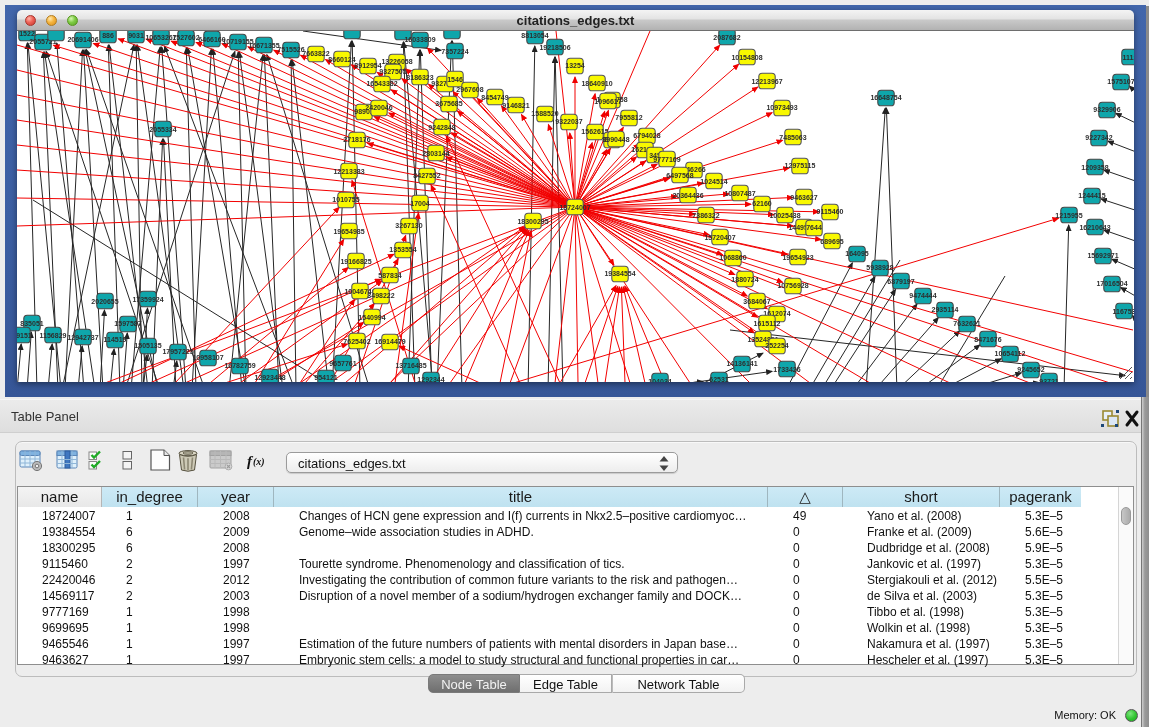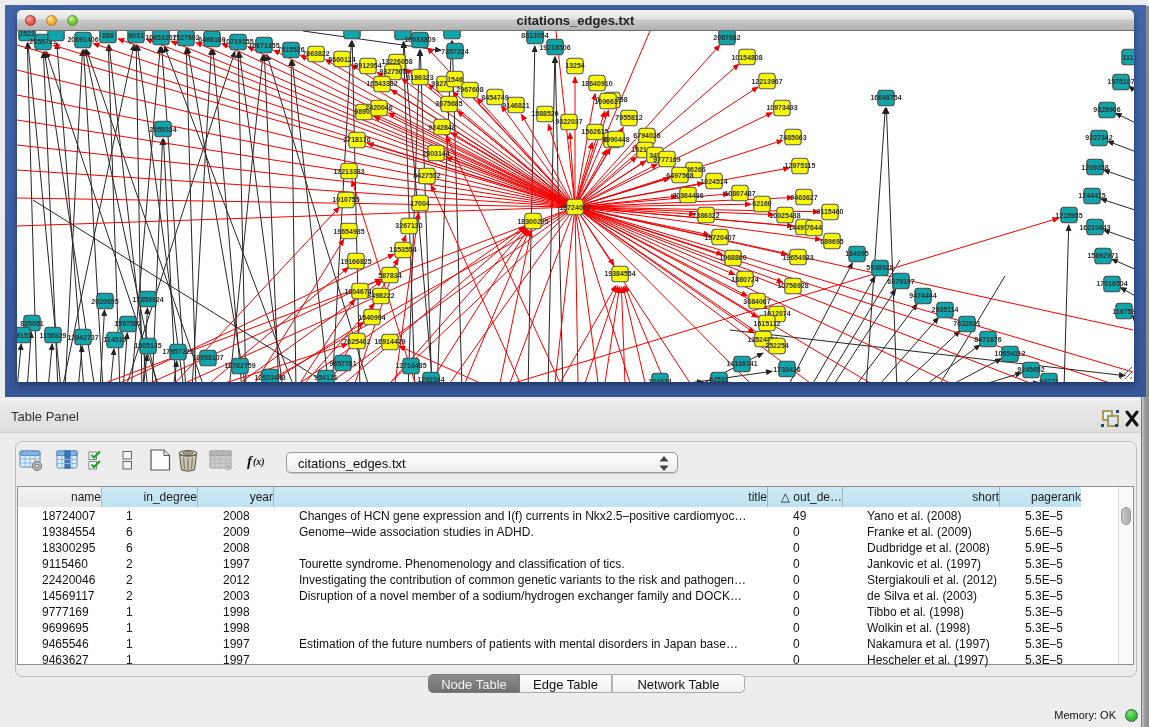--- a/index.html
+++ b/index.html
@@ -21,21 +21,21 @@
 
 #tph{left:0px;top:399px;width:1141px;height:34px;background:linear-gradient(180deg,#ebebeb,#dedede);border-top:1px solid #f6f6f6;border-bottom:1px solid #cfcfcf}
 #tph .t{position:absolute;left:11px;top:9px;font-size:13px;color:#333}
 
 #panel{left:15px;top:441px;width:1122px;height:236px;background:#ededed;border:1px solid #bcbcbc;border-radius:7px;box-shadow:inset 0 1px 0 #f8f8f8}
 
 #combo{left:286px;top:452px;width:392px;height:21px;border:1px solid #9b9b9b;border-radius:5px;background:linear-gradient(180deg,#ffffff,#ededed);box-shadow:0 1px 1px rgba(0,0,0,0.15)}
 #combo .txt{position:absolute;left:11px;top:3px;font-size:13px;color:#111}
 
 #tbl{left:17px;top:486px;width:1117px;height:179px;background:#fff;border:1px solid #8e8e8e}
-.hcell{position:absolute;top:487px;height:20px;font-size:12px;color:#1a1a1a;text-align:right;line-height:20px;border-right:1px solid #9fb6bf;overflow:hidden}
+.hcell{position:absolute;top:487px;height:20px;font-size:15px;color:#1a1a1a;text-align:center;line-height:20px;border-right:1px solid #9fb6bf;overflow:hidden}
 .hblue{background:linear-gradient(180deg,#cdeaf6,#bfe2f0)}
 .hgray{background:linear-gradient(180deg,#f4f4f4,#e8e8e8);border-right:1px solid #b5b5b5}
 .trow{position:absolute;left:18px;width:1100px;height:16px;font-size:12px;color:#111}
 .trow span{position:absolute;top:1px;white-space:nowrap}
 
 #sbar{left:1118px;top:487px;width:15px;height:177px;background:#fafafa;border-left:1px solid #d5d5d5}
 #sthumb{left:1120.5px;top:507px;width:10px;height:18px;border-radius:5px;background:linear-gradient(90deg,#c7c7c7,#ababab);border:1px solid #999}
 
 .tab{top:674px;height:19px;font-size:13px;text-align:center;line-height:19px;border:1px solid #a9a9a9}
 #tab1{left:428px;width:92px;border-radius:5px 0 0 5px;background:linear-gradient(180deg,#8d8d8d,#6f6f6f);color:#f2f2f2;border-color:#7a7a7a}
@@ -678,21 +678,21 @@
       <span style="left:205px">1997</span>
       <span style="left:281px">Tourette syndrome. Phenomenology and classification of tics.</span>
       <span style="left:775px">0</span>
       <span style="left:849px">Jankovic et al. (1997)</span>
       <span style="left:1007px">5.3E–5</span>
     </div>
 <div class="trow" style="top:572px">
       <span style="left:24px">22420046</span>
       <span style="left:108px">2</span>
       <span style="left:205px">2012</span>
-      <span style="left:281px">Investigating the contribution of common genetic variants to the risk and pathogen…</span>
+      <span style="left:281px">Investigating the contribution of common future variants to the risk and pathogen…</span>
       <span style="left:775px">0</span>
       <span style="left:849px">Stergiakouli et al. (2012)</span>
       <span style="left:1007px">5.5E–5</span>
     </div>
 <div class="trow" style="top:588px">
       <span style="left:24px">14569117</span>
       <span style="left:108px">2</span>
       <span style="left:205px">2003</span>
       <span style="left:281px">Disruption of a novel member of a sodium/hydrogen exchanger family and DOCK…</span>
       <span style="left:775px">0</span>
@@ -721,20 +721,21 @@
       <span style="left:205px">1997</span>
       <span style="left:281px">Estimation of the future numbers of patients with mental disorders in Japan base…</span>
       <span style="left:775px">0</span>
       <span style="left:849px">Nakamura et al. (1997)</span>
       <span style="left:1007px">5.3E–5</span>
     </div>
 <div class="trow" style="top:652px">
       <span style="left:24px">9463627</span>
       <span style="left:108px">1</span>
       <span style="left:205px">1997</span>
+      <span style="left:281px">Embryonic stem cells: a model to study structural and functional properties in car…</span>
       <span style="left:775px">0</span>
       <span style="left:849px">Hescheler et al. (1997)</span>
       <span style="left:1007px">5.3E–5</span>
     </div>
 <div class="abs" id="sbar"></div>
 <div class="abs" id="sthumb"></div>
 <div class="abs tab" id="tab1">Node Table</div>
 <div class="abs tab" id="tab2">Edge Table</div>
 <div class="abs tab" id="tab3">Network Table</div>
 <div class="abs" id="mem">Memory: OK</div>

